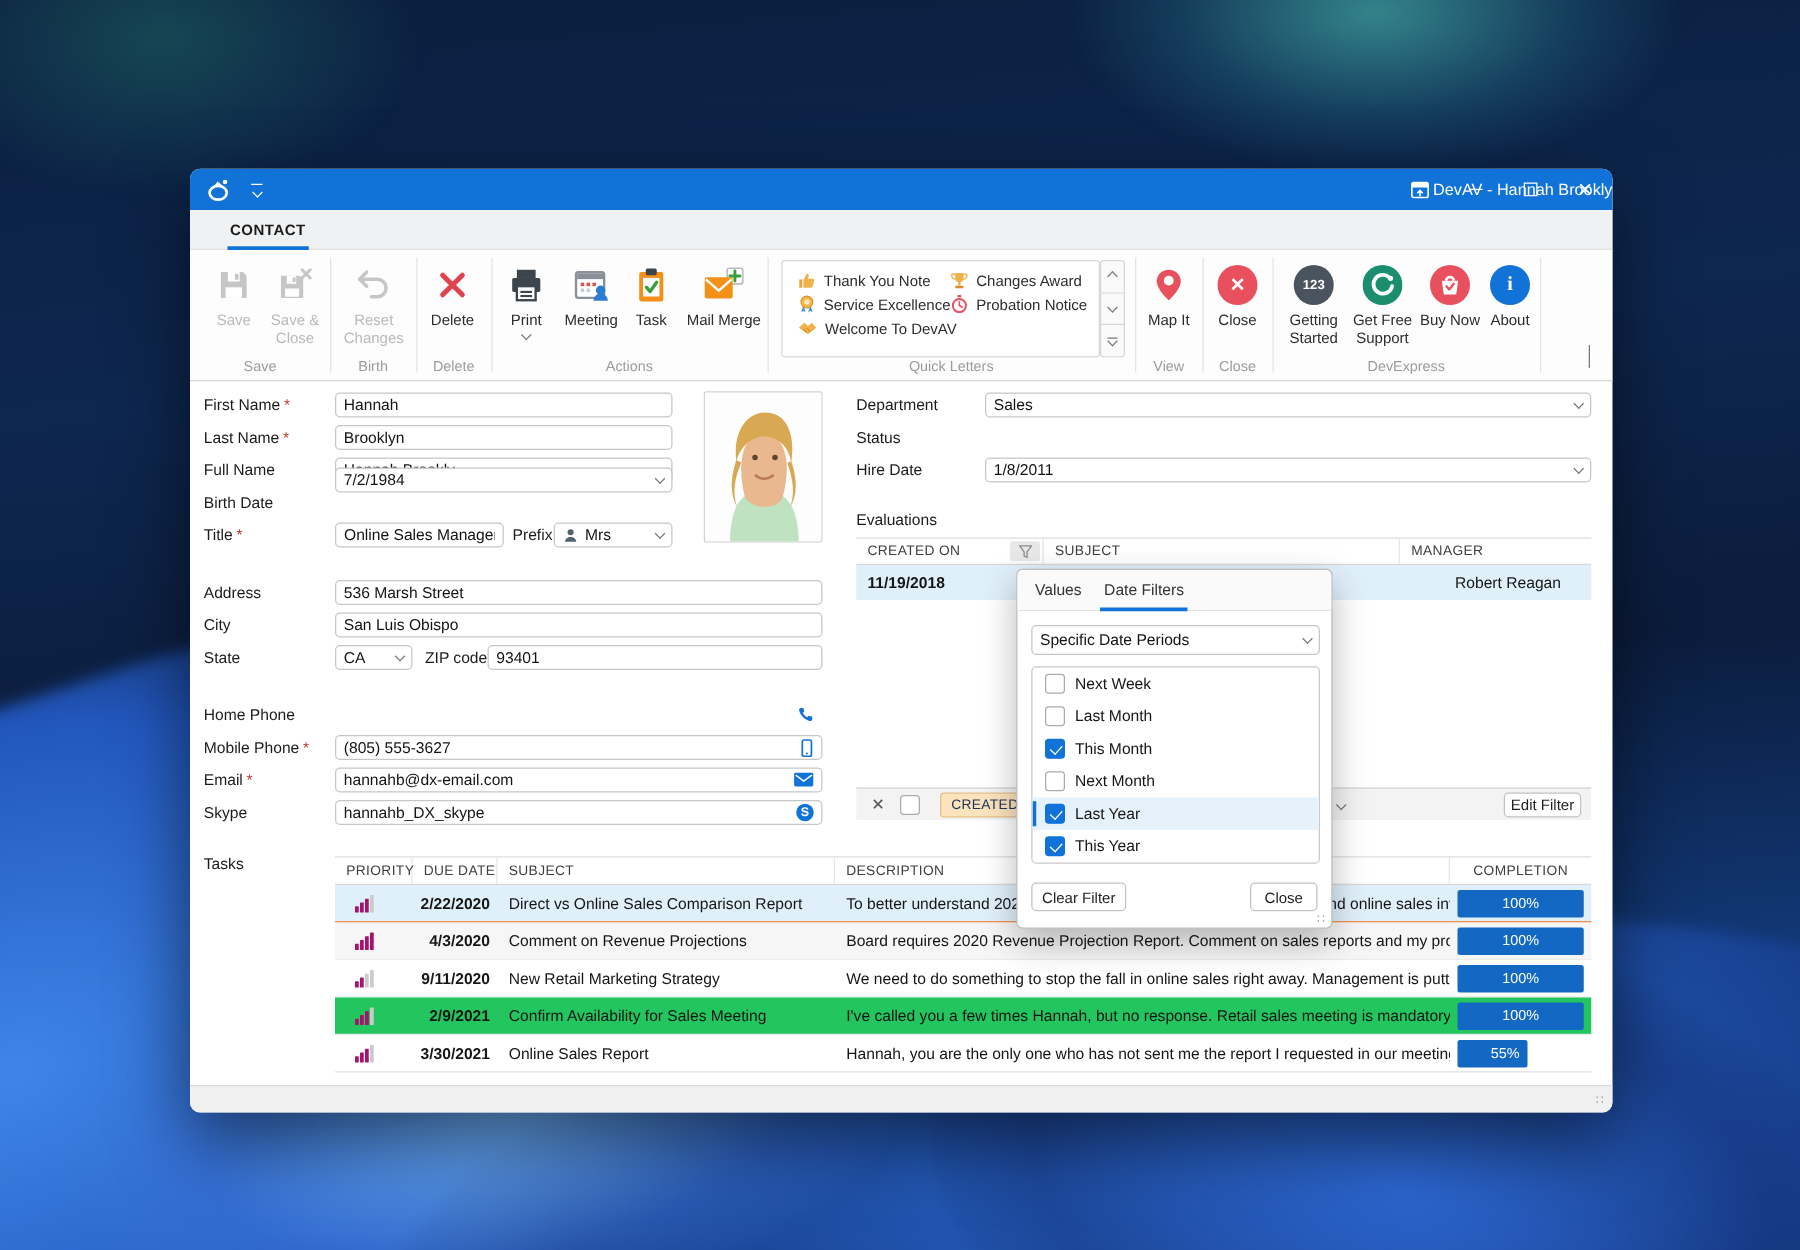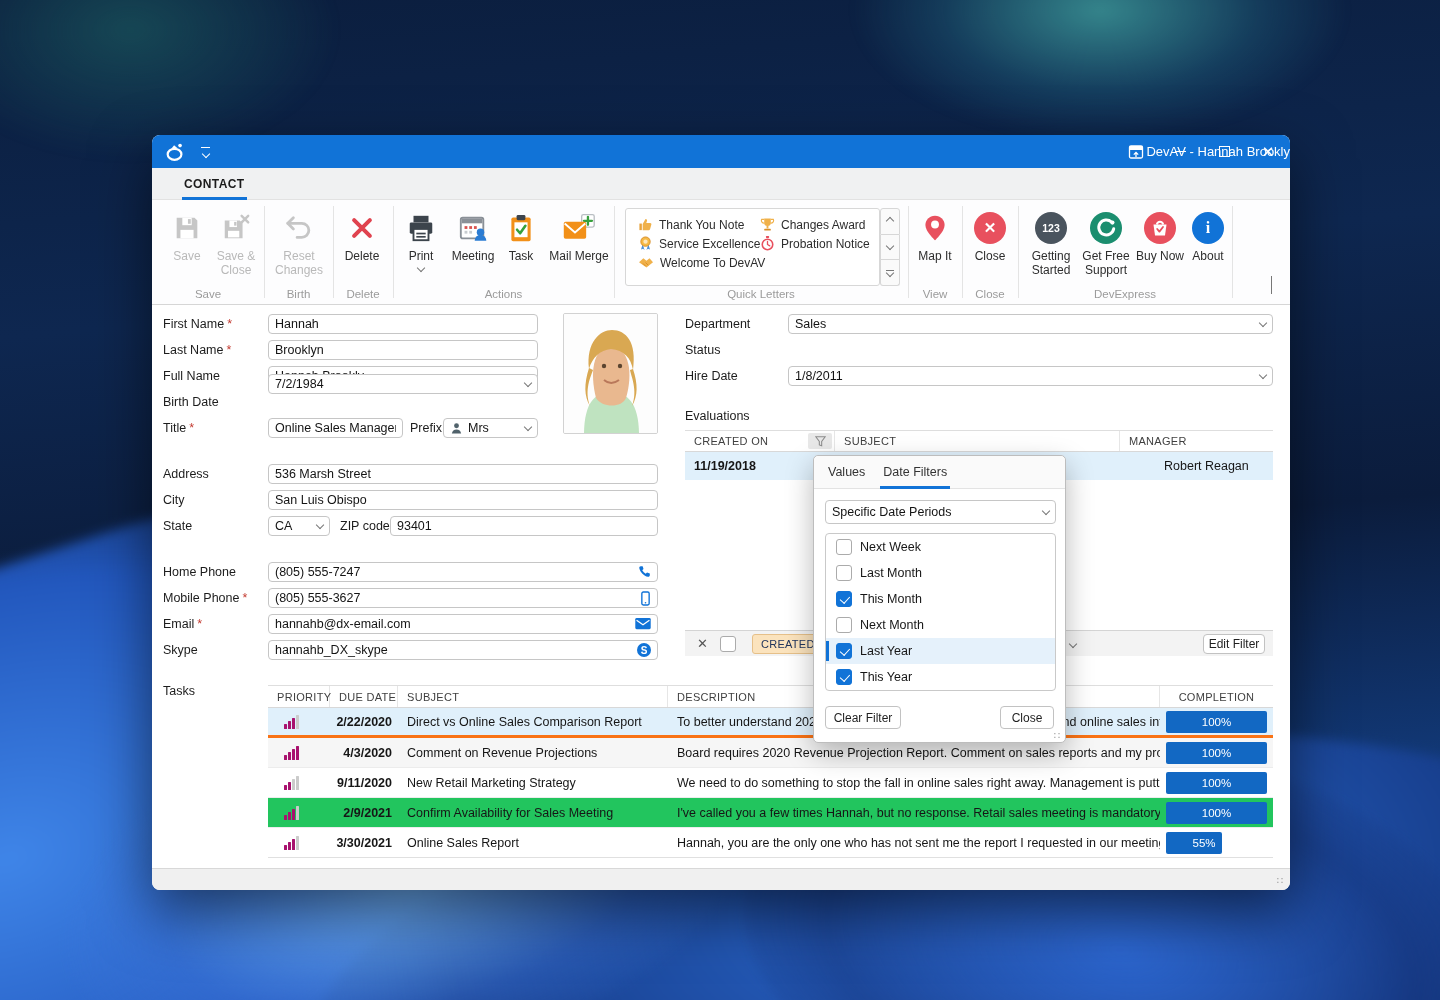--- a/index.html
+++ b/index.html
@@ -417,21 +417,20 @@
   <input class="inp" style="left: 116px; top: 355px; width: 390px;" value="San Luis Obispo">
   <div class="lbl" style="left:11px;top:381px">State</div>
   <div class="combo" style="left:116px;top:381px;width:62px">
       <span>CA</span>
       <span class="chev"></span>
     </div>
   <div class="lbl" style="left:188px;top:381px">ZIP code</div>
   <input class="inp" style="left: 238px; top: 381px; width: 268px;" value="93401">
 
   <div class="lbl" style="left:11px;top:427px">Home Phone</div>
-  <input class="inp" style="left: 116px; top: 427px; width: 390px;" value="(805) 555-7247">
   <span class="inp-ico" style="left:484px;top:429px">
       <svg width="14" height="14" viewBox="0 0 16 16">
         <path d="M3.2 1.5 c-1.1 0-2 1-1.7 2.1 c1.1 4.7 5.2 8.8 9.9 9.9 c1.1 .3 2.1-.6 2.1-1.7 V9.6 l-3.2-1 -1.5 1.5 c-1.6-1-3-2.4-4-4 L6.3 4.6 5.3 1.5z" fill="#1173d7"></path>
       </svg>
     </span>
   <div class="lbl" style="left:11px;top:453px"><span>Mobile Phone</span><span class="req">*</span></div>
   <input class="inp" style="left: 116px; top: 453px; width: 390px;" value="(805) 555-3627">
   <span class="inp-ico" style="left:484px;top:455px">
       <svg width="13" height="15" viewBox="0 0 16 18">
         <rect x="3.5" y="1" width="9" height="16" rx="1.8" fill="none" stroke="#1173d7" stroke-width="1.7"></rect>
@@ -508,21 +507,21 @@
         <span>SUBJECT</span>
       </div>
     <div class="gh" style="width:492px">
         <span>DESCRIPTION</span>
       </div>
     <div class="gh" style="width:113px;justify-content:center;padding-left:0">
         <span>COMPLETION</span>
       </div>
   </div>
 
-  <div class="grow sel" style="left:116px;top:573px;width:1005px;height:30px;border-bottom:3px solid #f97316">
+  <div class="grow sel" style="left:116px;top:573px;width:1005px;height:30px;border-bottom:1px solid #f97316">
     <div class="gcell" style="width:62px;padding-left:16px">
         <span class="pri">
           <i class="on"></i>
           <i class="on"></i>
           <i class="on"></i>
           <i></i>
         </span>
       </div>
     <div class="gcell bolddate" style="width:68px;justify-content:flex-end;padding-right:6px;padding-left:0">2/22/2020</div>
     <div class="gcell" style="width:270px">Direct vs Online Sales Comparison Report</div>

